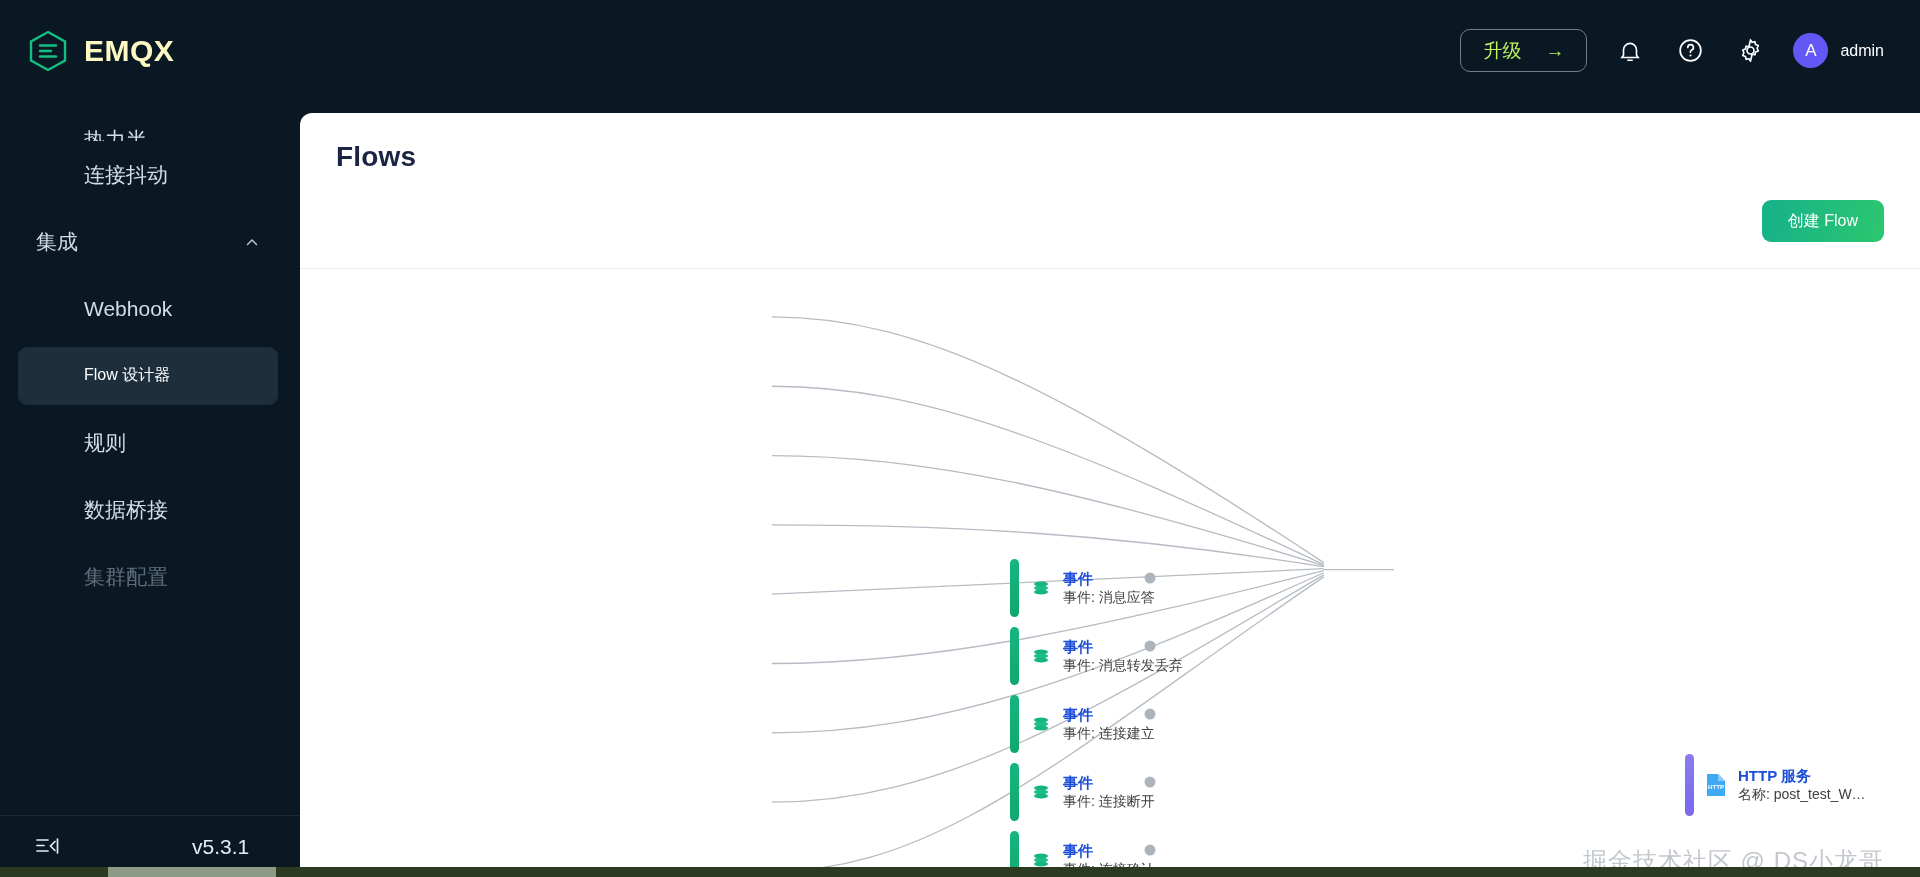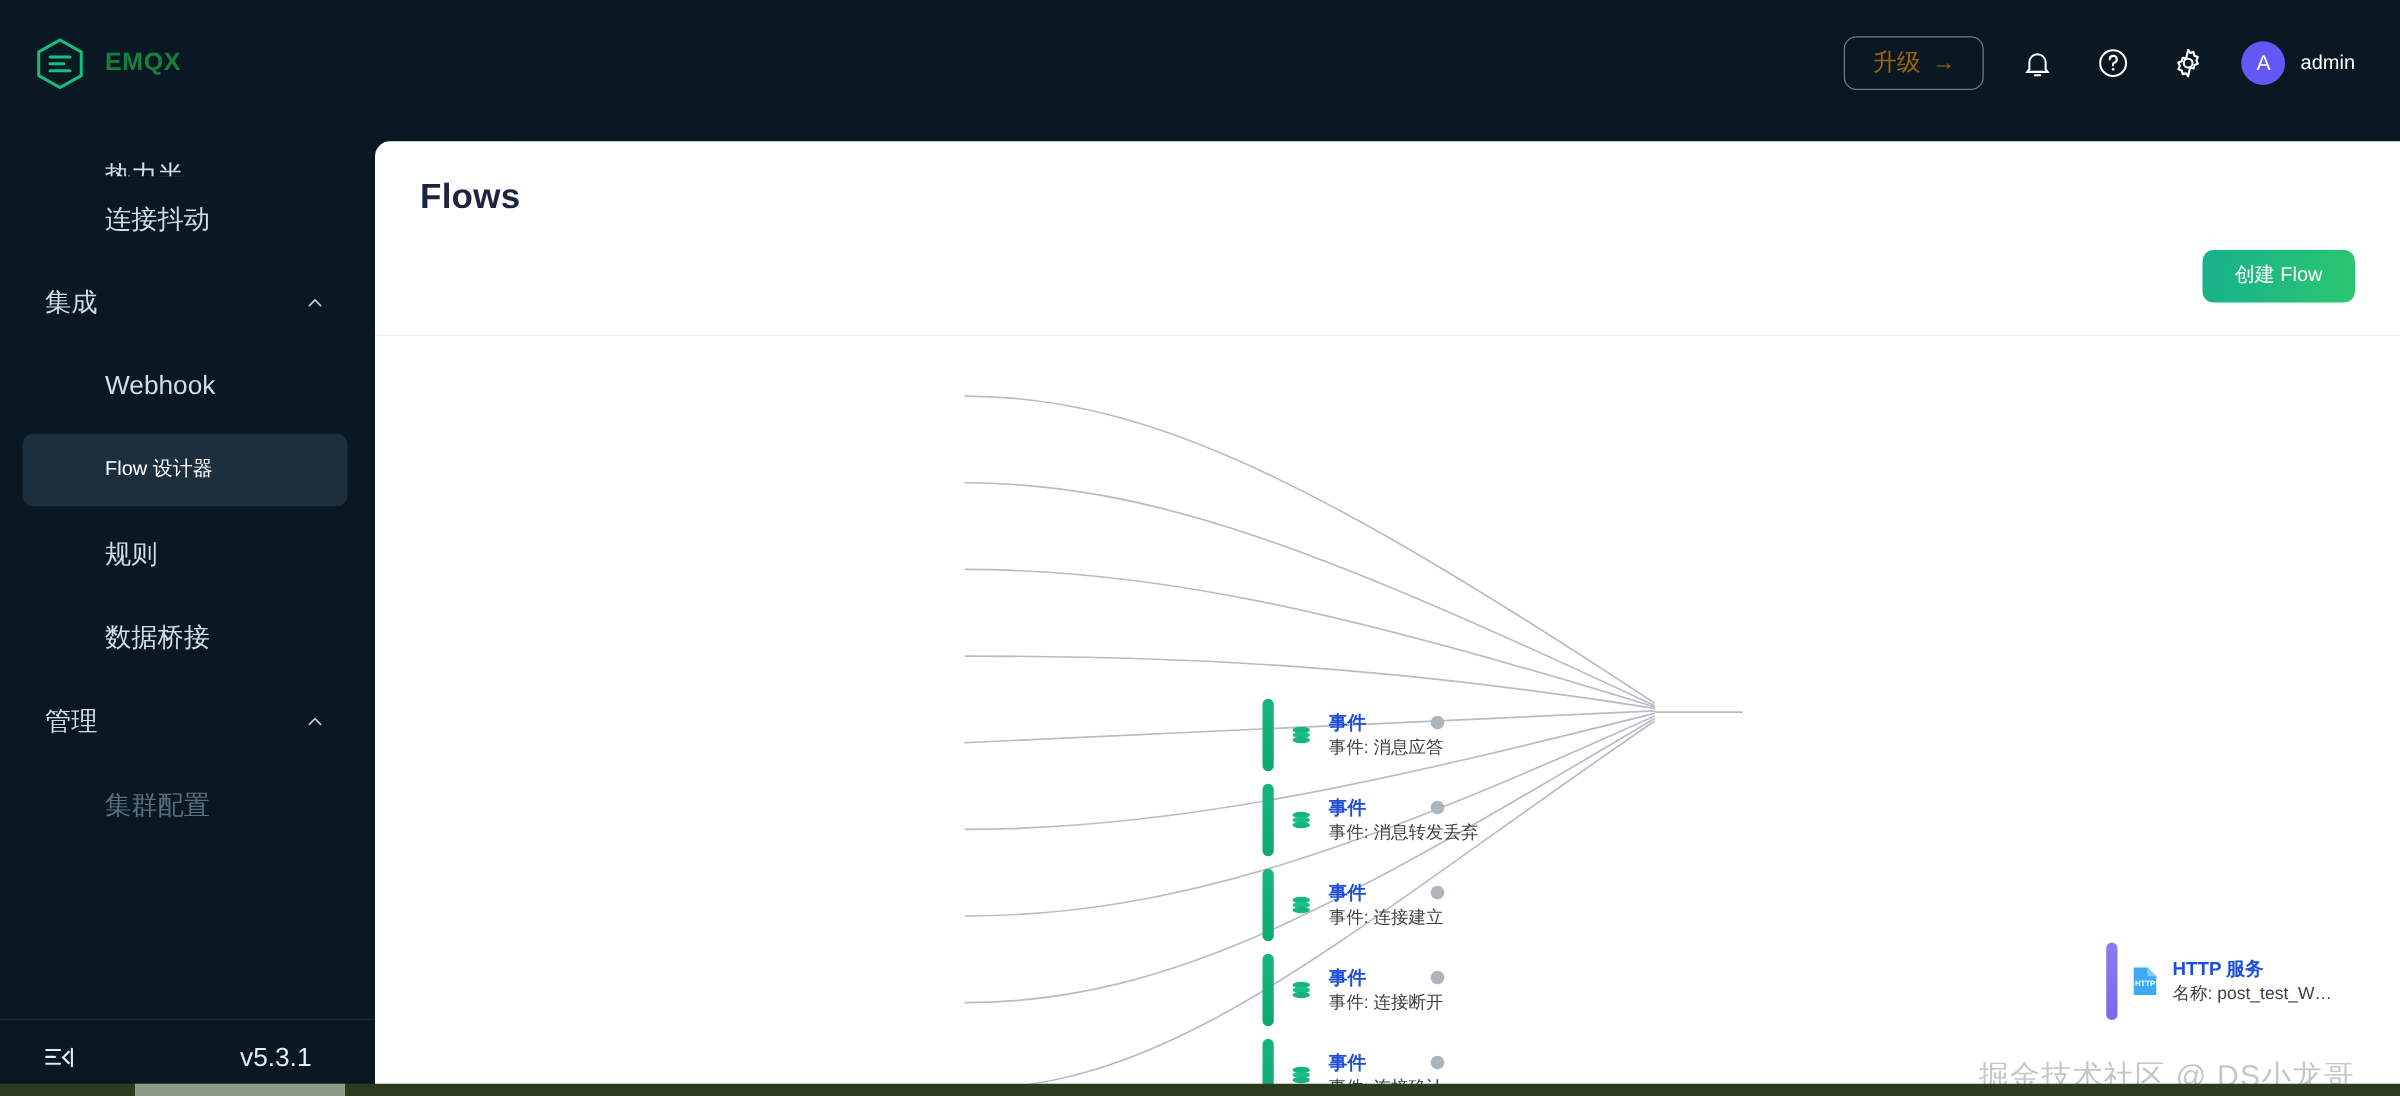--- a/index.html
+++ b/index.html
@@ -12,27 +12,27 @@
   
   .app { position:relative; width:1920px; height:877px; background:#0a1824; display:flex; flex-direction:column; }
 
   
   .topbar {
     height:101px; flex:0 0 101px; background:#0a1824;
     display:flex; align-items:center; padding:0 36px 0 26px;
   }
   .brand { display:flex; align-items:center; gap:14px; }
   .brand-mark { width:44px; height:44px; display:block; }
-  .brand-name { color:#15803d; font-size:20px; font-weight:700; letter-spacing:.5px; }
+  .brand-name { color:#fef9c3; font-size:30px; font-weight:700; letter-spacing:.5px; }
   .topbar-spacer { flex:1 1 auto; }
   .topbar-right { display:flex; align-items:center; gap:26px; }
   .upgrade-btn {
-    display:flex; align-items:flex-end; gap:9px;
+    display:flex; align-items:flex-end; gap:24px;
     border:1px solid #6e7d89; border-radius:10px;
-    padding:11px 22px; color:#a16207; font-size:19px;
+    padding:11px 22px; color:#bef264; font-size:19px;
     background:transparent; cursor:pointer; line-height:1;
   }
   .upgrade-btn .arrow { font-size:19px; }
   .icon-btn { width:34px; height:34px; display:flex; align-items:center; justify-content:center; cursor:pointer; }
   .icon-btn svg { display:block; }
   .avatar {
     width:35px; height:35px; border-radius:50%;
     background:#6358f5; color:#fff; font-size:17px;
     display:flex; align-items:center; justify-content:center; font-weight:500;
   }
@@ -216,28 +216,20 @@
           </div>
 
           <div class="nav-item lvl2">
             <span class="nav-label">规则</span>
           </div>
 
           <div class="nav-item lvl2">
             <span class="nav-label">数据桥接</span>
           </div>
 
-          <div class="nav-item group">
-            <span class="nav-label">管理</span>
-            <span>
-              <svg class="chev" viewBox="0 0 16 16" fill="none" stroke="#c2ccd5" stroke-width="1.4" stroke-linecap="round">
-                <path d="M3.5 10.5L8 6l4.5 4.5"></path>
-              </svg>
-            </span>
-          </div>
 
           <div class="nav-item lvl2 dim">
             <span class="nav-label">集群配置</span>
           </div>
 
         </div>
       </div>
 
       <div class="sidebar-foot">
         <div class="collapse-btn">

